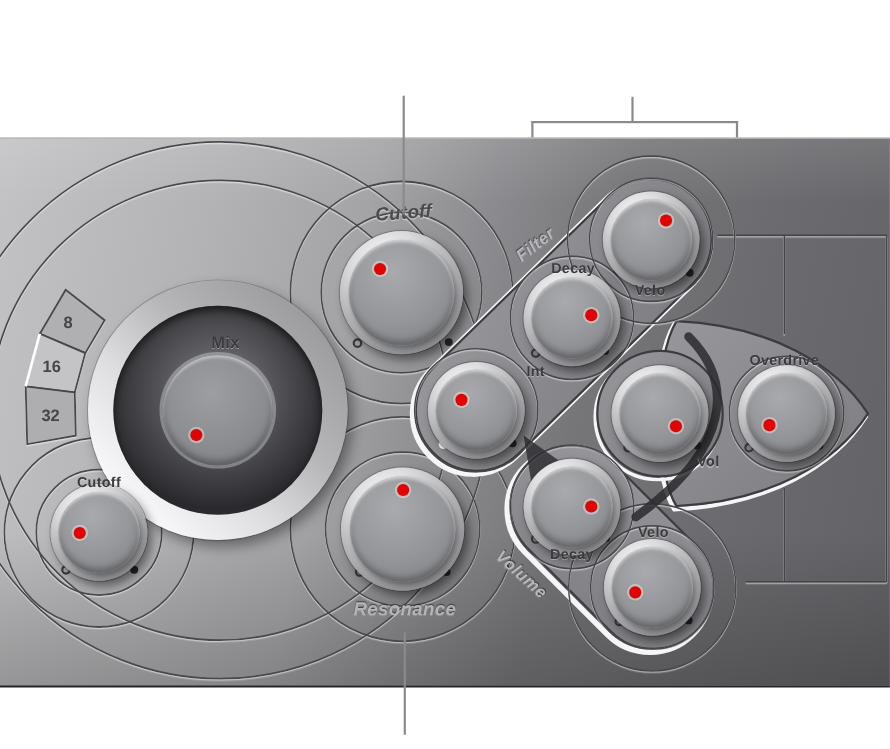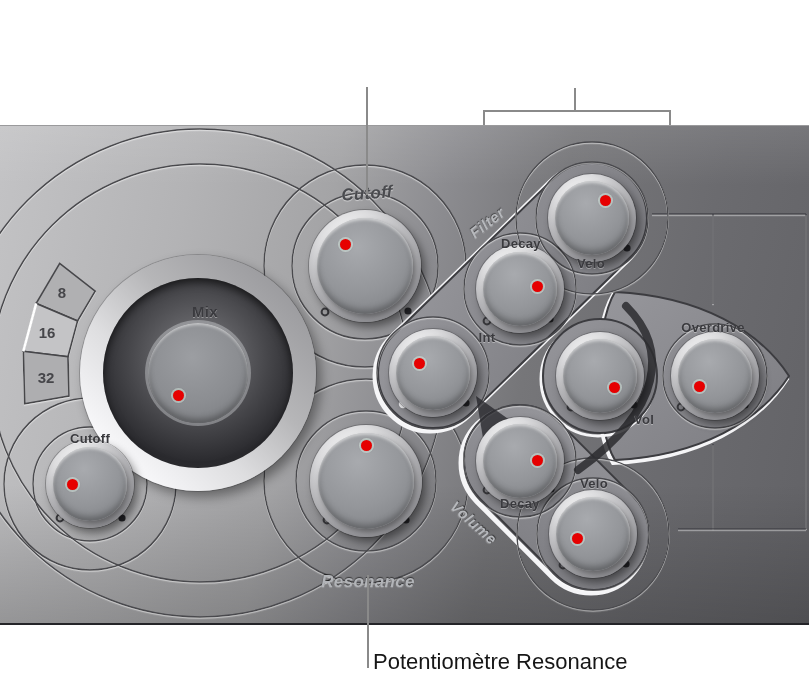--- a/index.html
+++ b/index.html
@@ -44,30 +44,29 @@
   .mix-cap{position:absolute;left:68px;top:68px;width:100px;height:100px;border-radius:50%;
     background:radial-gradient(circle at 44% 34%,#9c9ea2 0%,#8b8d91 55%,#7a7c80 90%);
     box-shadow:0 0 0 3px rgba(238,240,244,.35),inset 0 2px 3px rgba(255,255,255,.5),inset 0 -4px 6px rgba(0,0,0,.3);}
 
   
   .lbl{position:absolute;transform:translateX(-50%);font-weight:bold;font-size:13px;color:#3a3a3e;
        text-shadow:0 1px 0 rgba(255,255,255,.35);letter-spacing:.3px;white-space:nowrap;z-index:4;}
   .lbl.big{font-size:15px;}
   .lbl.script{font-style:italic;font-size:17px;color:#4a4b4f;text-shadow:0 1px 1px rgba(255,255,255,.5);}
   .lbl.script-light{font-style:italic;font-size:17px;color:#b2b4b8;
-       text-shadow:0 -1px 1px rgba(0,0,0,.55),0 1px 1px rgba(255,255,255,.2);margin-top:28px;}
+       text-shadow:0 -1px 1px rgba(0,0,0,.55),0 1px 1px rgba(255,255,255,.2);}
   .lbl.sect{font-style:italic;font-size:15px;color:#b6b8bc;letter-spacing:.5px;
        text-shadow:0 -1px 1px rgba(0,0,0,.55),0 1px 1px rgba(255,255,255,.2);}
 </style>
 </head>
 <body>
 
 <div class="stage">
 
-  <div class="ann" style="left:373px;top:646px;">Potentiomètre Resonance</div>
 
   <div class="callout" style="left:366px;top:87px;width:2px;height:108px;"></div>
   <div class="callout" style="left:574px;top:88px;width:2px;height:23px;"></div>
   <div class="bracket" style="left:483px;top:110px;"></div>
   <div class="callout" style="left:367px;top:575px;width:2px;height:93px;"></div>
 
   <div class="panel">
 
     <svg width="809" height="497" viewBox="0 0 809 497">
       <defs>

